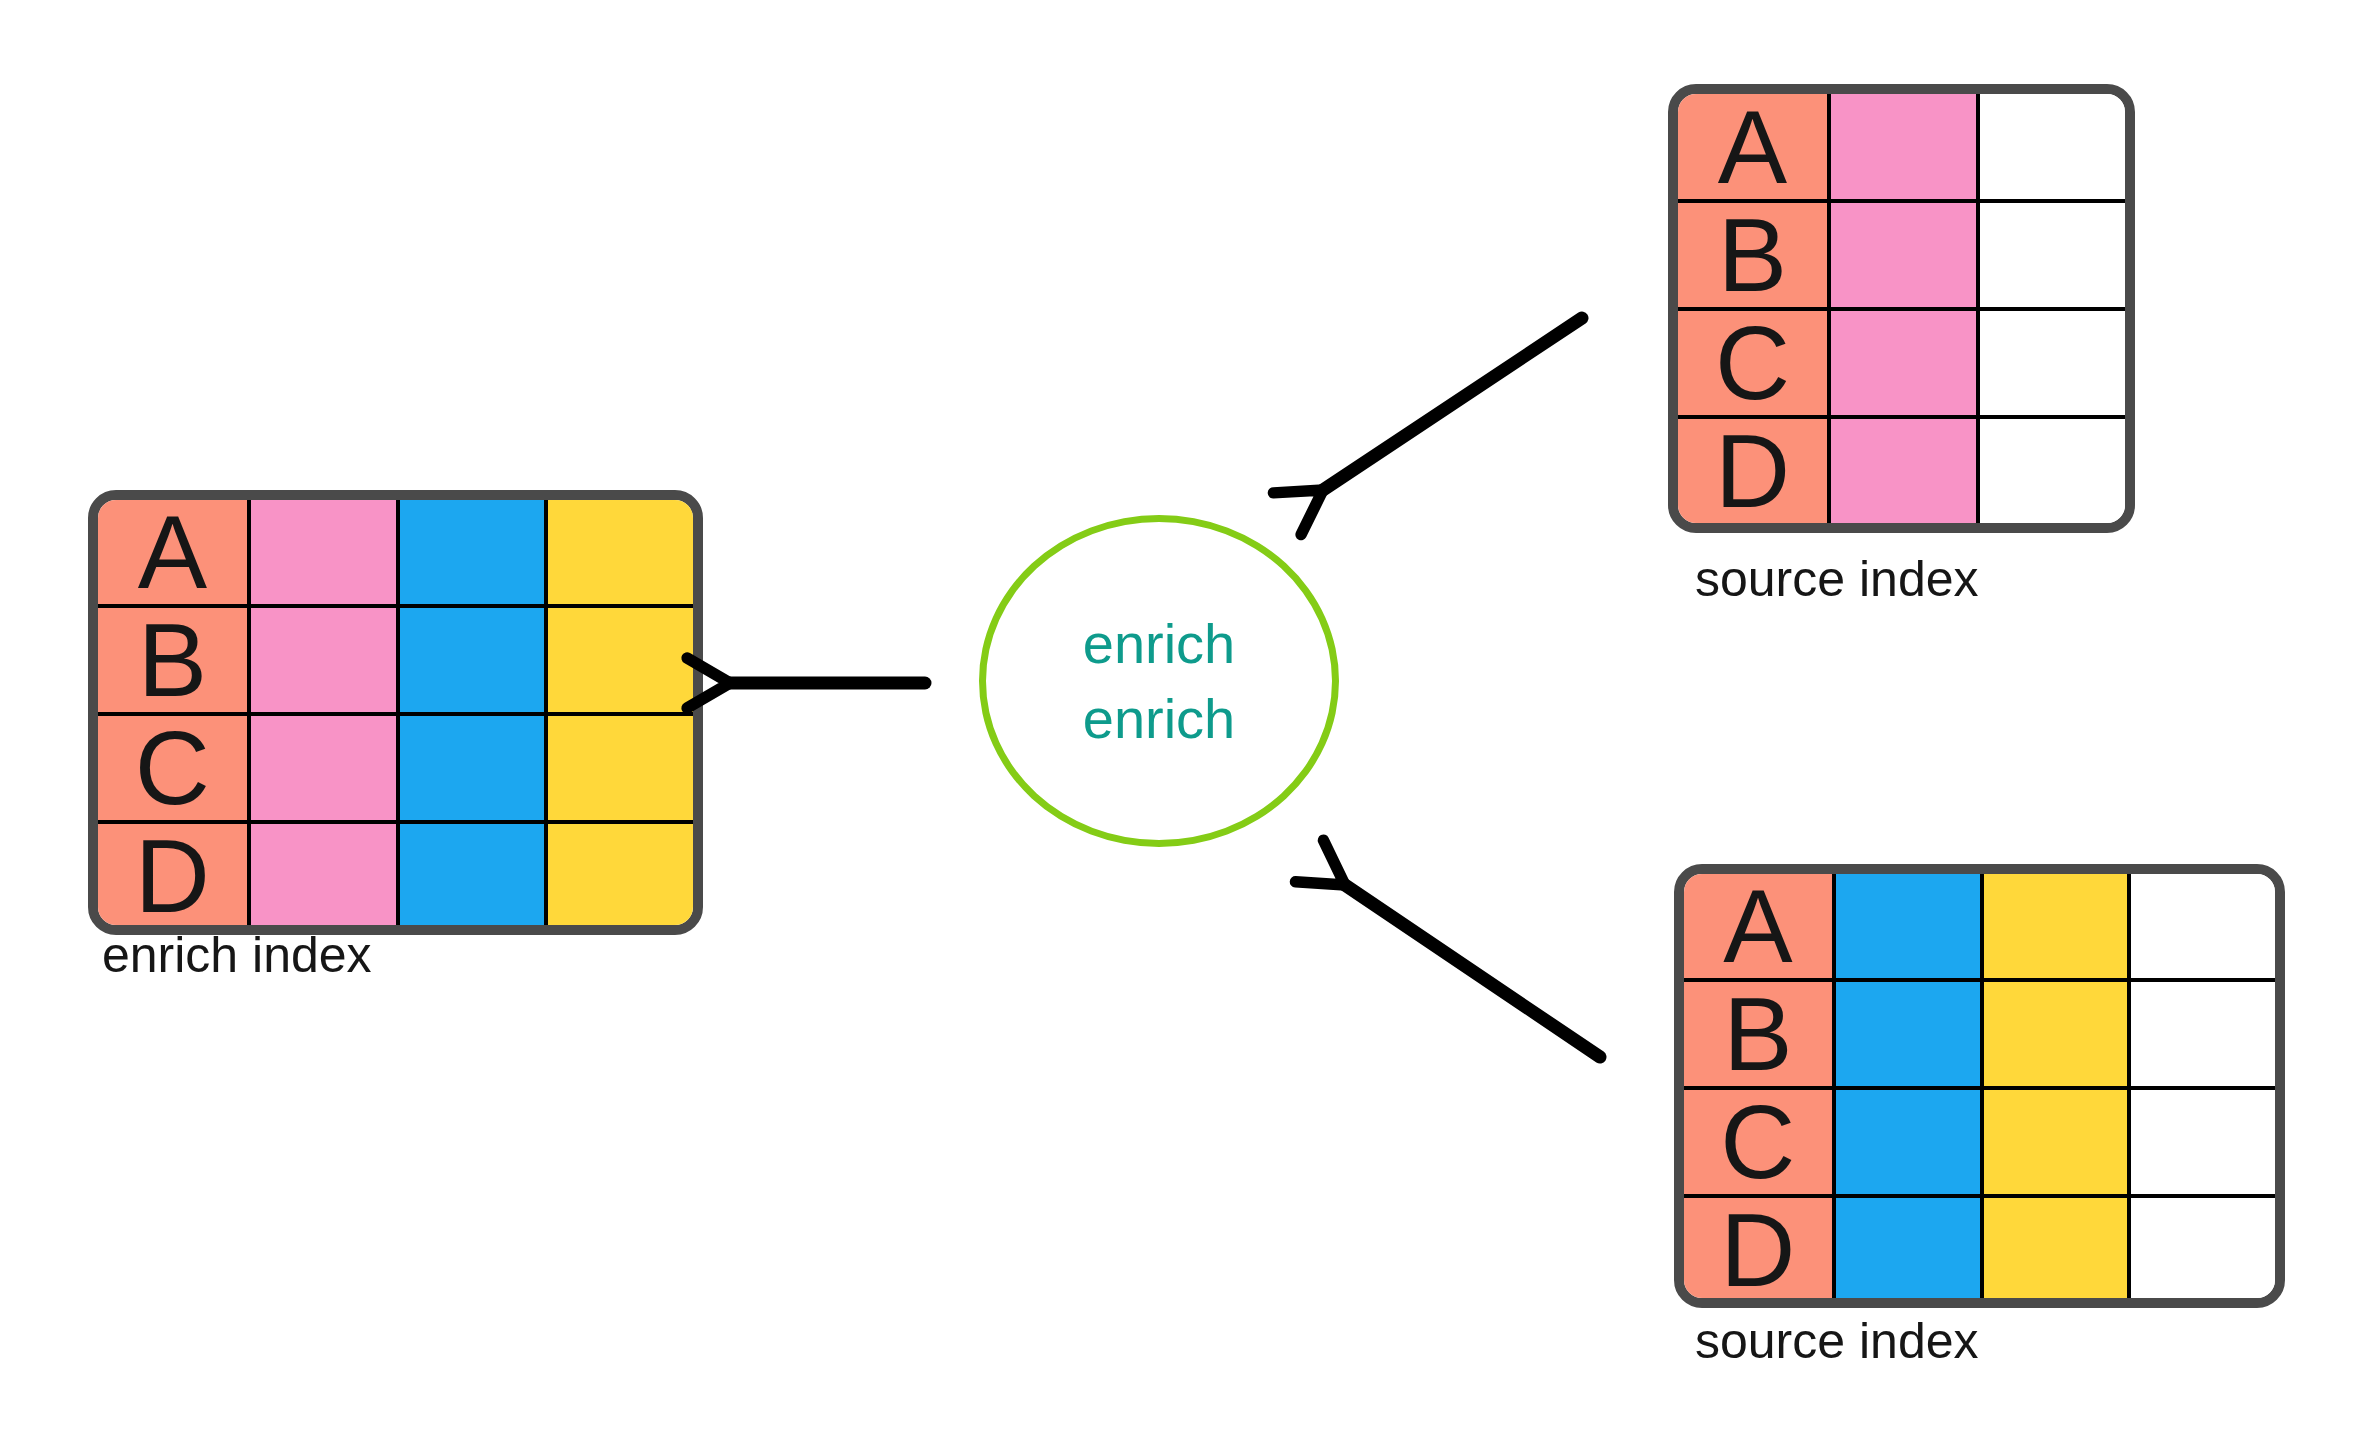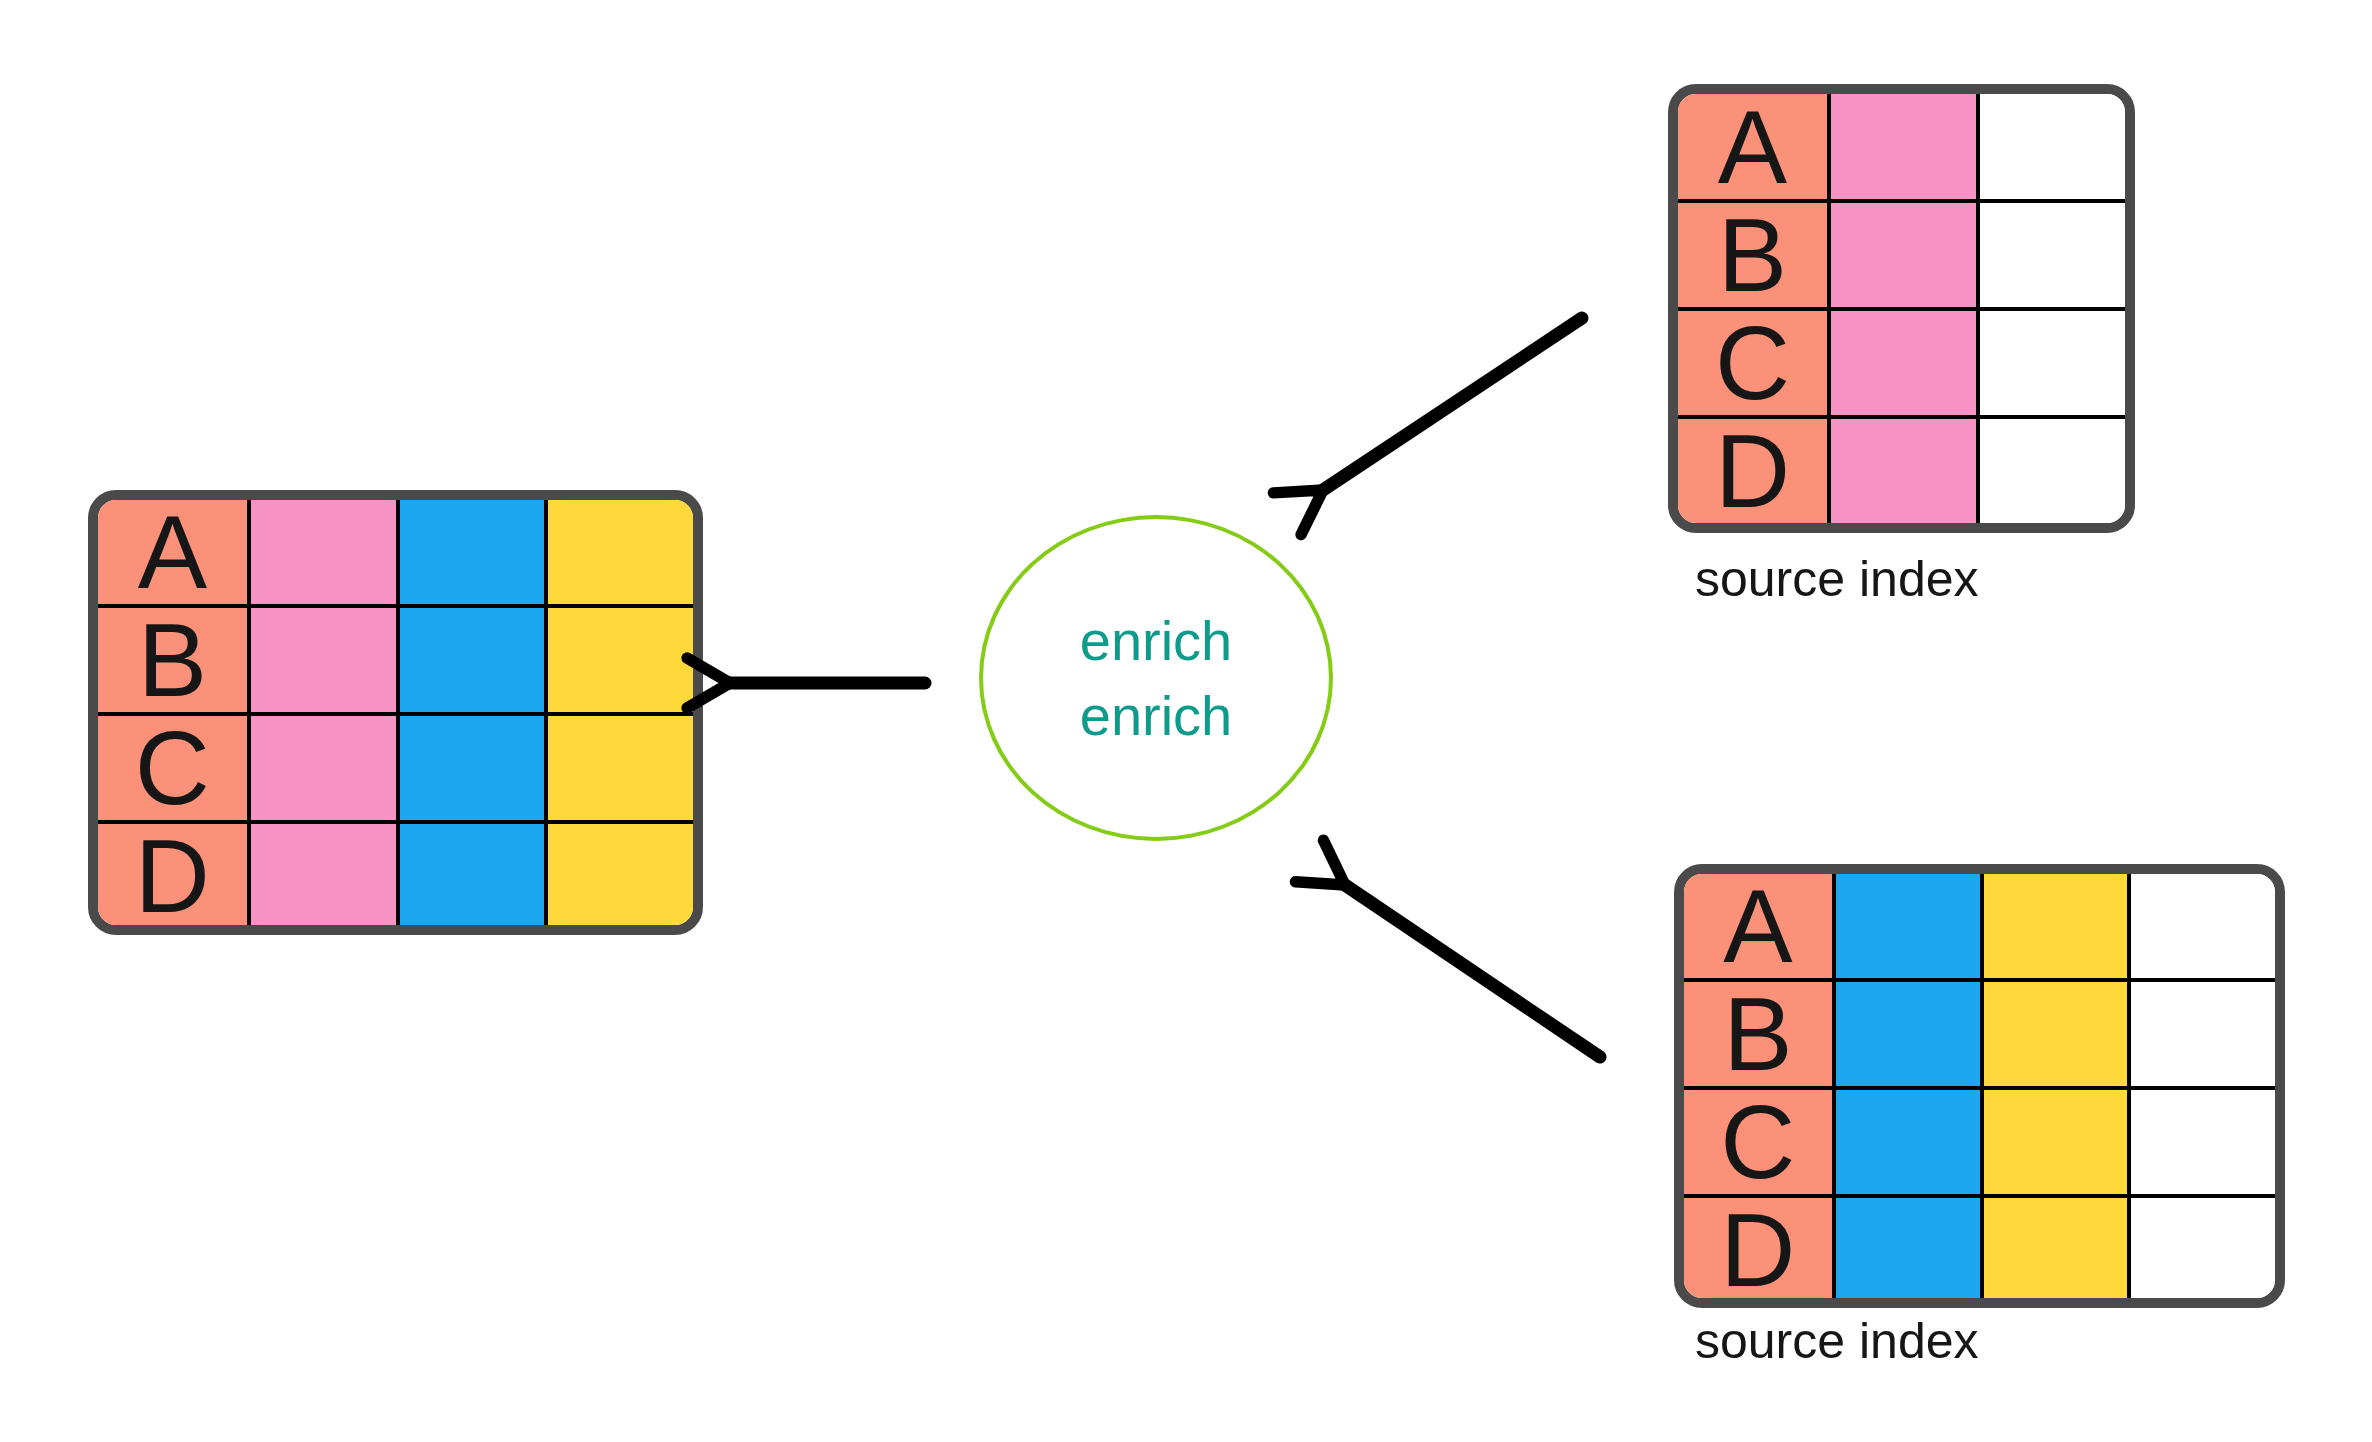--- a/index.html
+++ b/index.html
@@ -41,21 +41,21 @@
     line-height:1.1;
   }
   #enrich-label{left:102px;top:928px;}
   #source-top-label{left:1695px;top:552px;}
   #source-bottom-label{left:1695px;top:1314px;}
   
   .policy-circle{
     position:absolute;
     left:979px;top:515px;
     width:346px;height:318px;
-    border:4px solid #84cc16;
+    border:7px solid #84cc16;
     border-radius:50%;
     display:flex;
     flex-direction:column;
     align-items:center;
     justify-content:center;
     background:#ffffff;
   }
   .policy-circle .line{
     font-size:56px;
     line-height:75px;
@@ -81,20 +81,21 @@
       <div class="cell not-first-row not-first-col" style="background: rgb(255, 216, 58);"></div>
       <div class="cell not-first-row" style="background: rgb(252, 145, 121);">C</div>
       <div class="cell not-first-row not-first-col" style="background: rgb(248, 147, 198);"></div>
       <div class="cell not-first-row not-first-col" style="background: rgb(28, 167, 240);"></div>
       <div class="cell not-first-row not-first-col" style="background: rgb(255, 216, 58);"></div>
       <div class="cell not-first-row" style="background: rgb(252, 145, 121);">D</div>
       <div class="cell not-first-row not-first-col" style="background: rgb(248, 147, 198);"></div>
       <div class="cell not-first-row not-first-col" style="background: rgb(28, 167, 240);"></div>
       <div class="cell not-first-row not-first-col" style="background: rgb(255, 216, 58);"></div>
     </div>
+  <div id="enrich-label" class="tbl-label">enrich index</div>
 
   <div id="source-top-table" class="dtable">
       <div class="cell" style="background: rgb(252, 145, 121);">A</div>
       <div class="cell not-first-col" style="background: rgb(248, 147, 198);"></div>
       <div class="cell not-first-col" style="background: rgb(255, 255, 255);"></div>
       <div class="cell not-first-row" style="background: rgb(252, 145, 121);">B</div>
       <div class="cell not-first-row not-first-col" style="background: rgb(248, 147, 198);"></div>
       <div class="cell not-first-row not-first-col" style="background: rgb(255, 255, 255);"></div>
       <div class="cell not-first-row" style="background: rgb(252, 145, 121);">C</div>
       <div class="cell not-first-row not-first-col" style="background: rgb(248, 147, 198);"></div>

